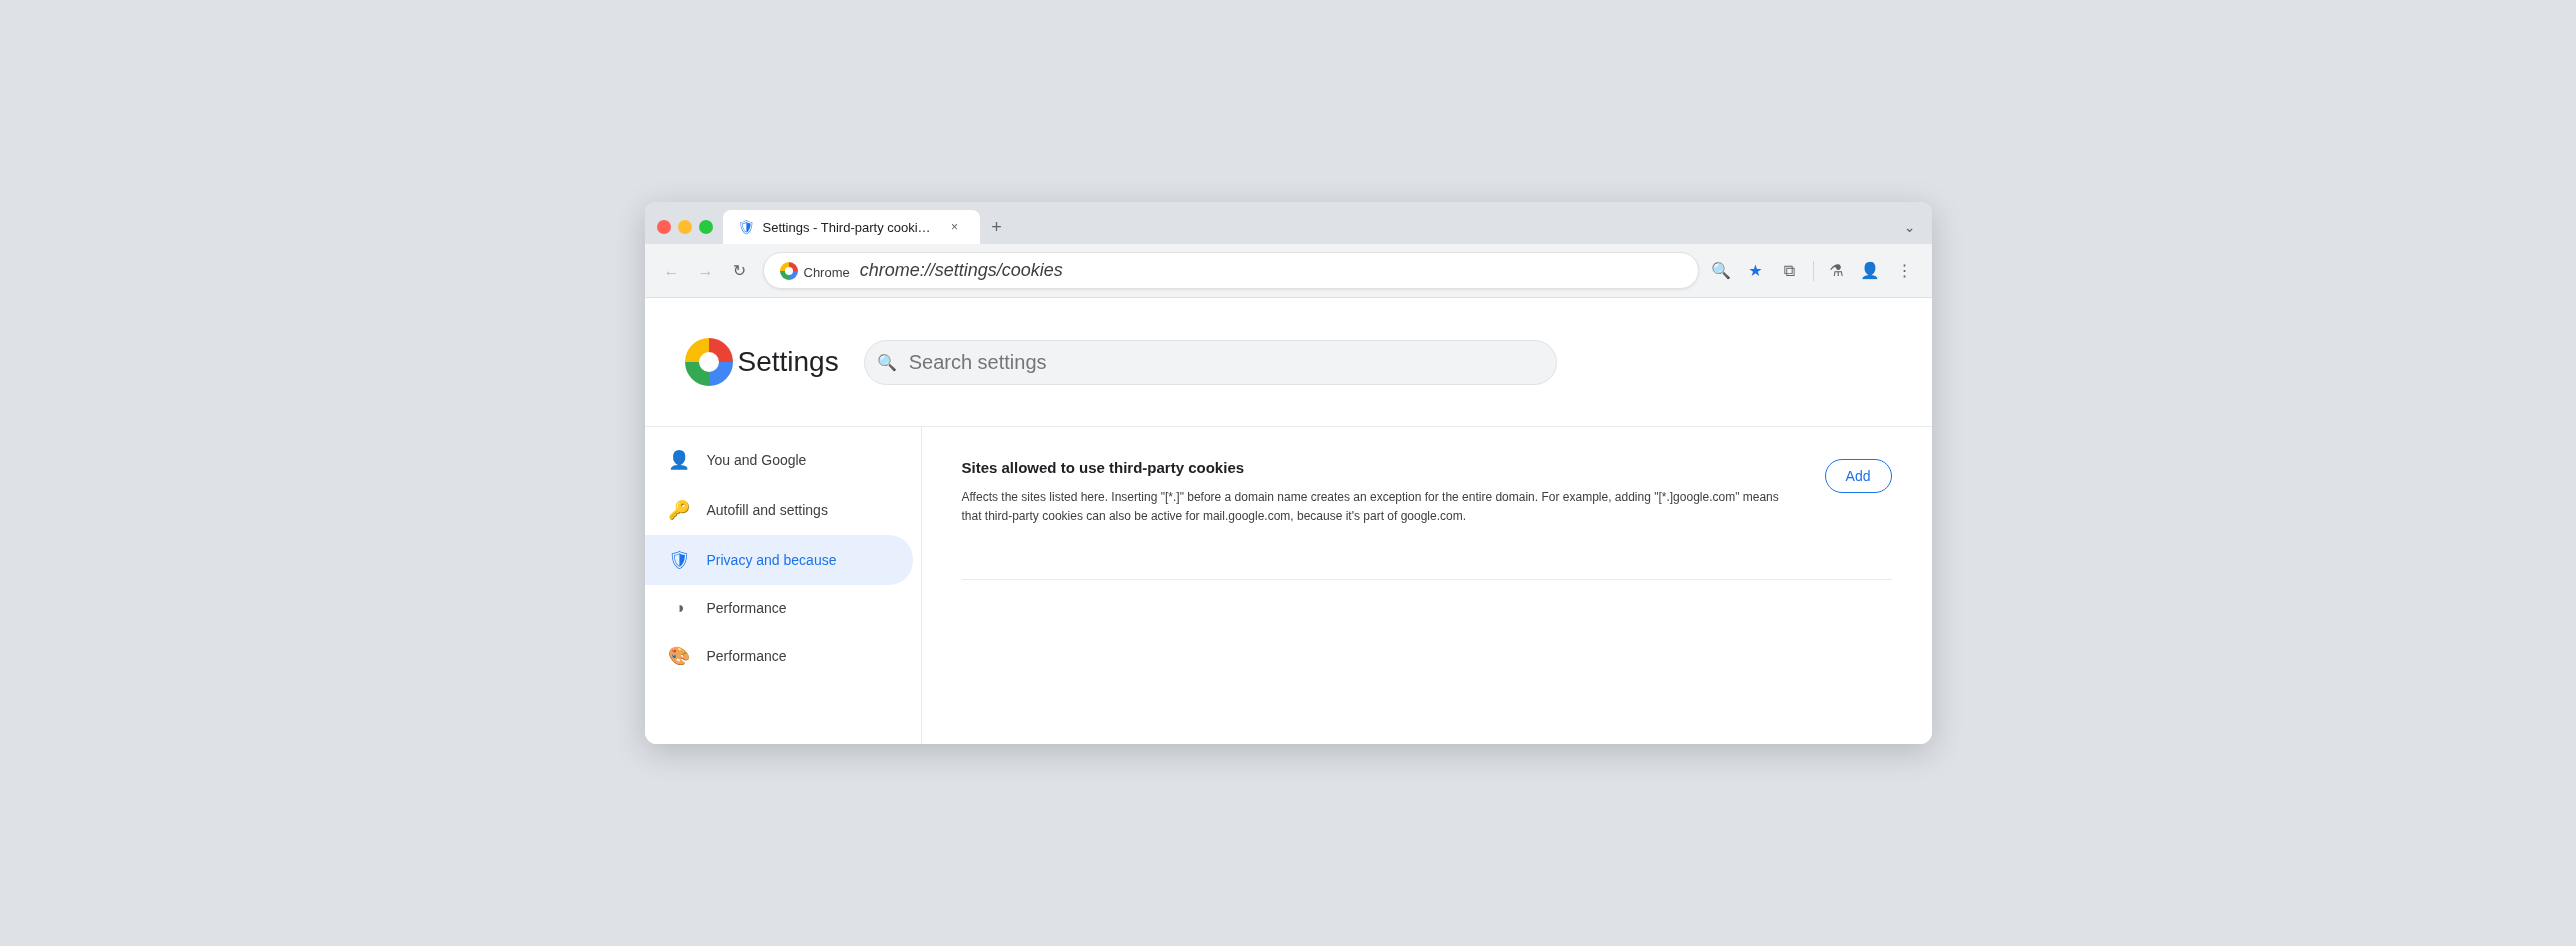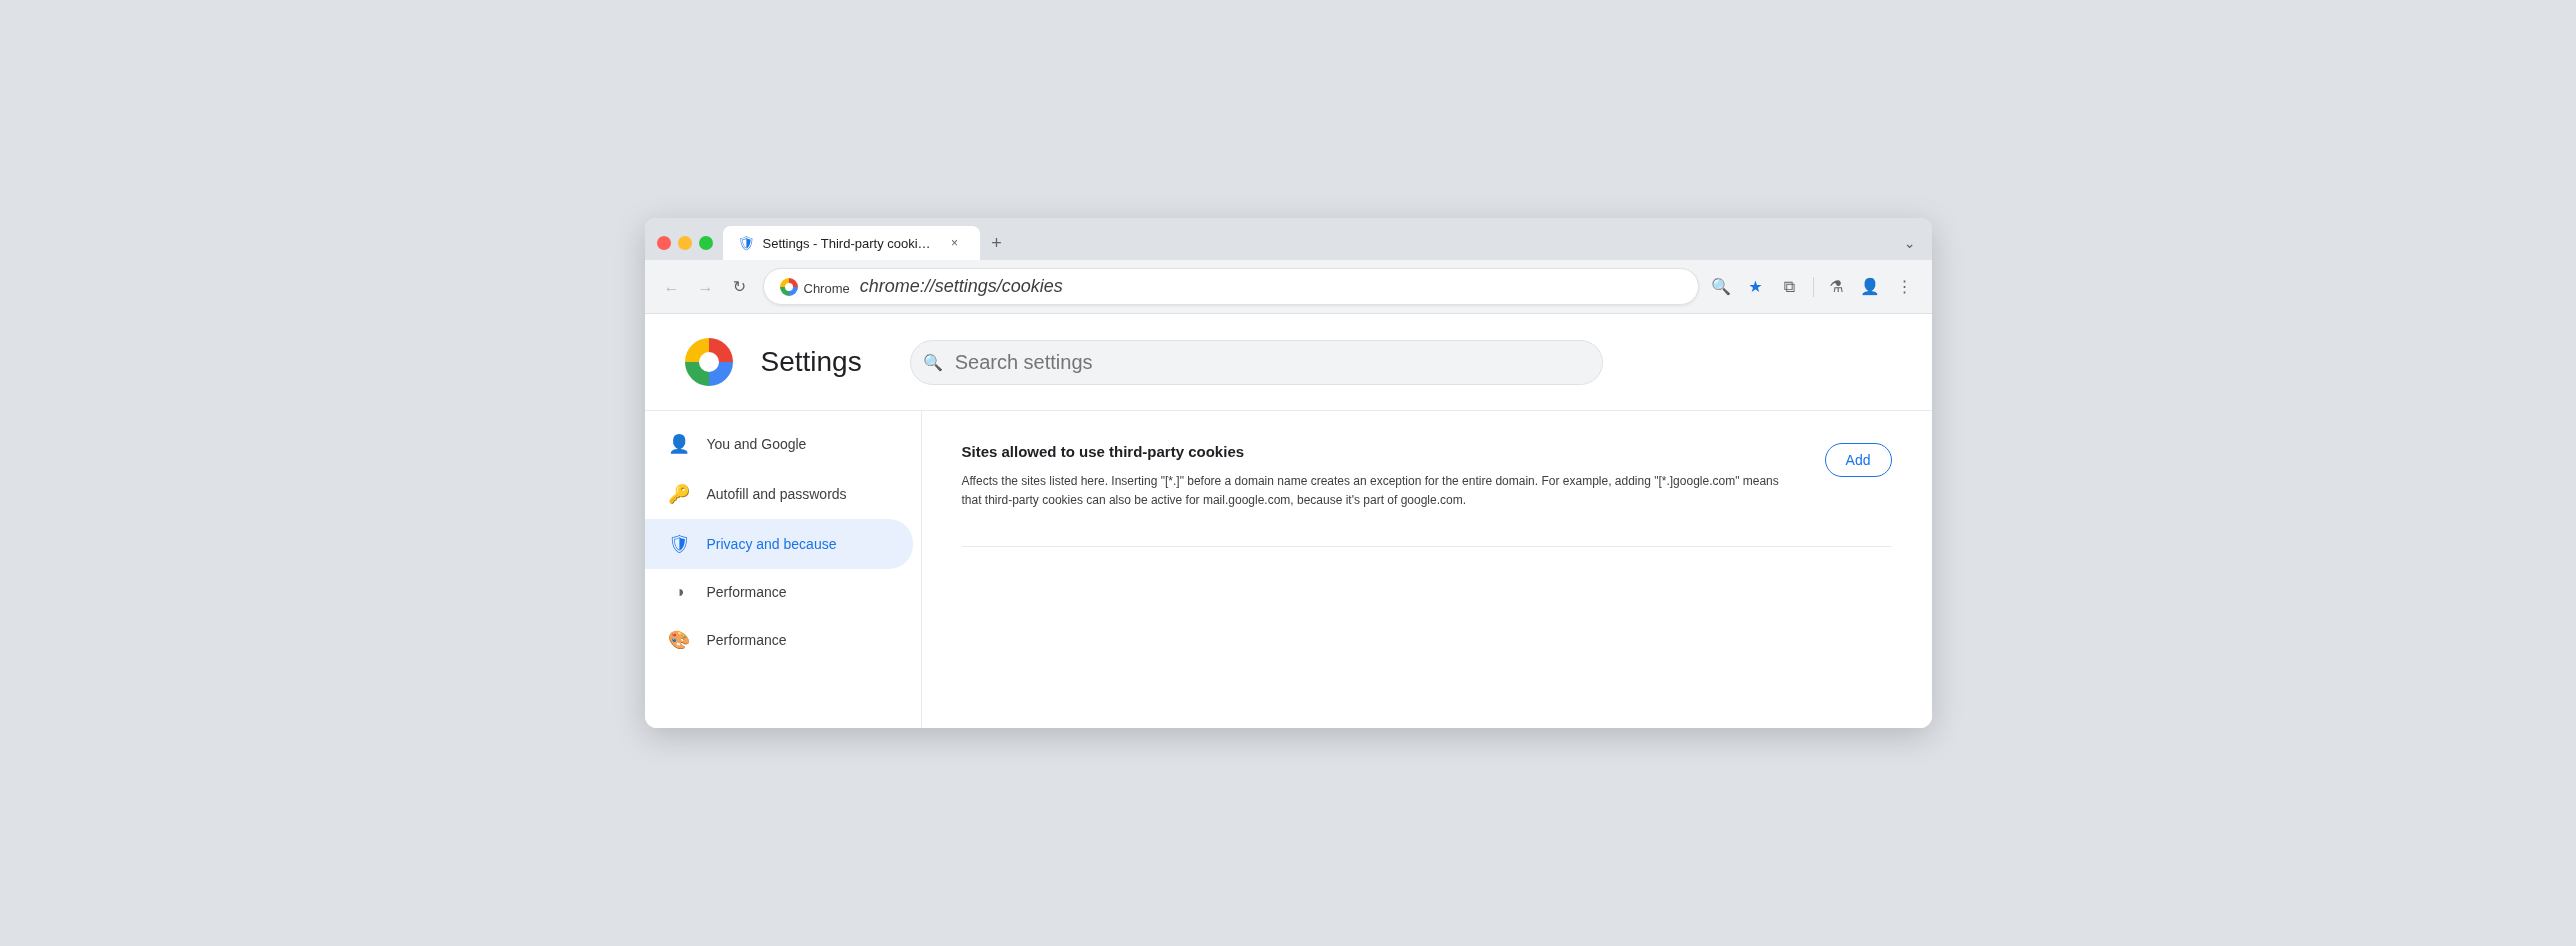--- a/index.html
+++ b/index.html
@@ -146,24 +146,24 @@
     }
     .toolbar-action.star { color: #1a73e8; }
     .toolbar-divider { width: 1px; height: 20px; background: #d3d3d3; margin: 0 4px; }
     
     .settings-page {
       background: #fff;
       display: flex;
       flex-direction: column;
     }
     .settings-header {
-      padding: 24px 40px;
-      display: flex;
-      align-items: center;
-      gap: 28px;
+      padding: 40px 40px;
+      display: flex;
+      align-items: center;
+      gap: 5px;
       border-bottom: 1px solid #e8eaed;
     }
     .settings-logo-inner {
       width: 48px; height: 48px;
       border-radius: 50%;
       background: conic-gradient(#ea4335 0deg 90deg, #4285f4 90deg 180deg, #34a853 180deg 270deg, #fbbc05 270deg 360deg);
       display: flex; align-items: center; justify-content: center;
     }
     .settings-logo-inner::after {
       content: '';
@@ -264,21 +264,21 @@
       cursor: pointer;
       white-space: nowrap;
       background: transparent;
       font-weight: 500;
     }
     .section-row {
       display: flex;
       align-items: flex-start;
       justify-content: space-between;
       gap: 24px;
-      padding-bottom: 12px;
+      padding-bottom: 29px;
       border-bottom: 1px solid #e8eaed;
       margin-bottom: 20px;
     }
     .cookie-entry {
       display: flex;
       align-items: center;
       gap: 16px;
       padding: 12px 0;
     }
     .cookie-info { flex: 1; }
@@ -362,21 +362,21 @@
 
     <div class="settings-body">
 
       <nav class="sidebar">
         <div class="sidebar-item">
           <span class="sidebar-icon">👤</span>
           <span>You and Google</span>
         </div>
         <div class="sidebar-item">
           <span class="sidebar-icon">🔑</span>
-          <span>Autofill and passwords</span>
+          <span>Autofill and settings</span>
         </div>
         <div class="sidebar-item active">
           <span class="sidebar-icon">🛡</span>
           <span>Privacy and because</span>
         </div>
         <div class="sidebar-item">
           <span class="sidebar-icon" style="font-size:16px;">◑</span>
           <span>Performance</span>
         </div>
         <div class="sidebar-item">

